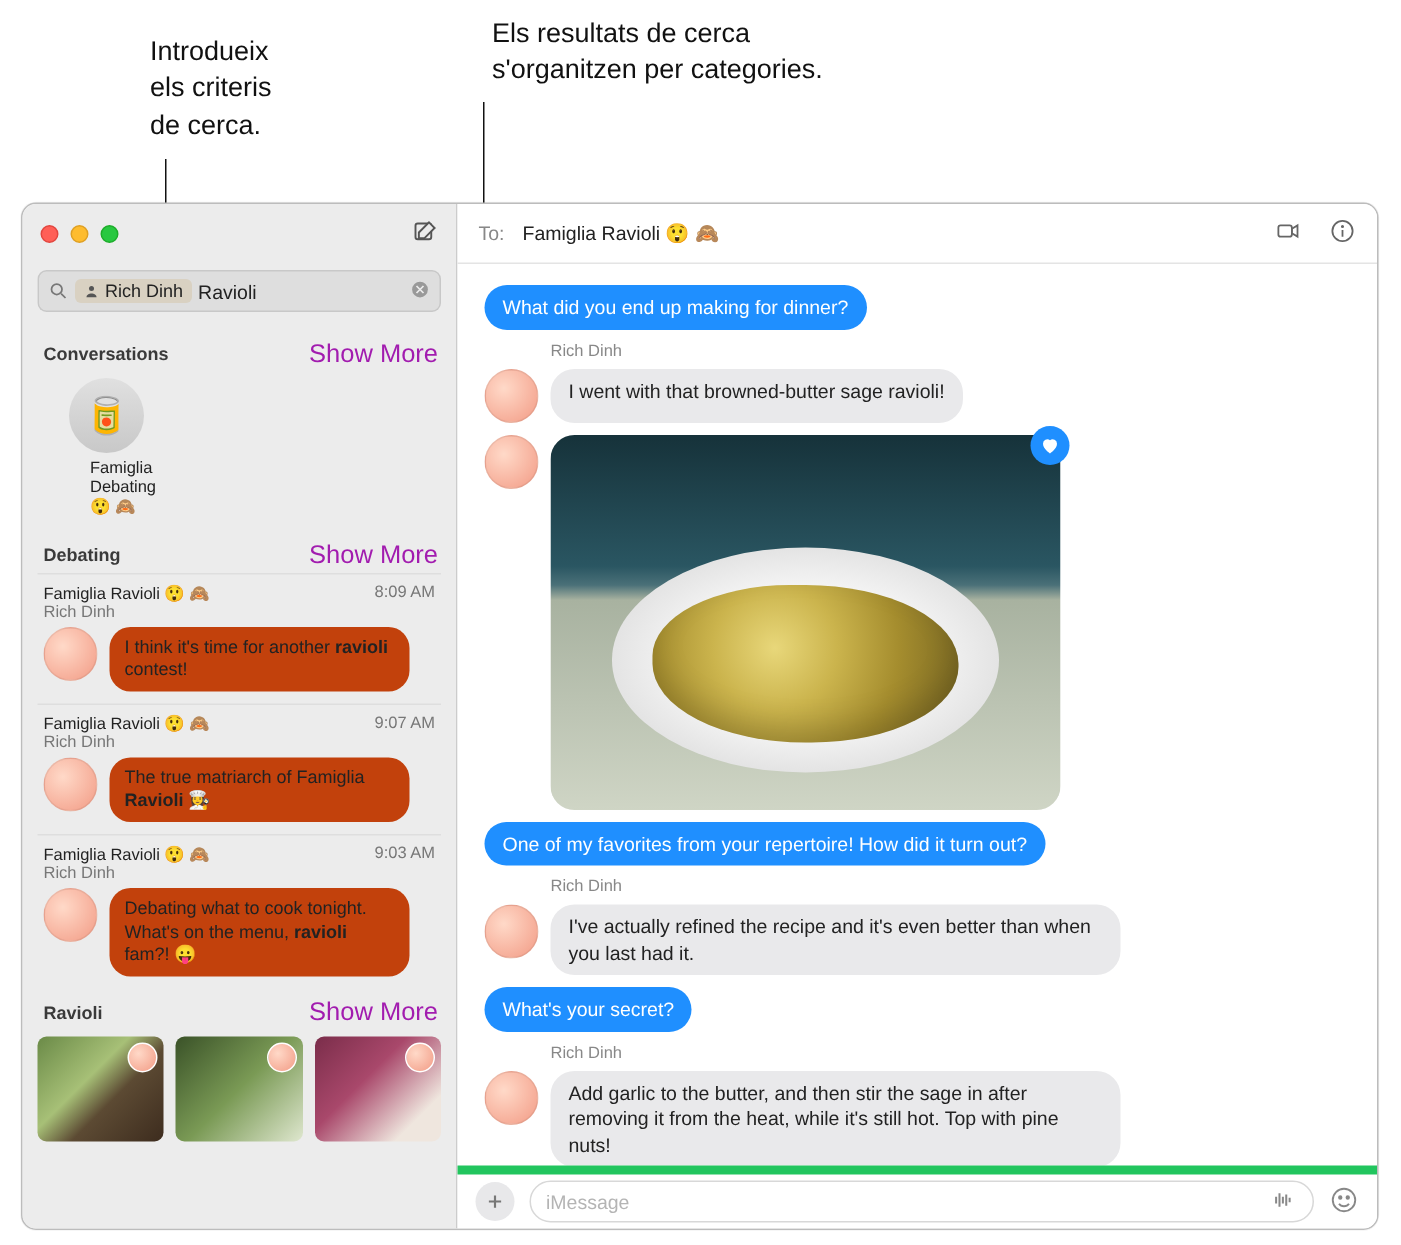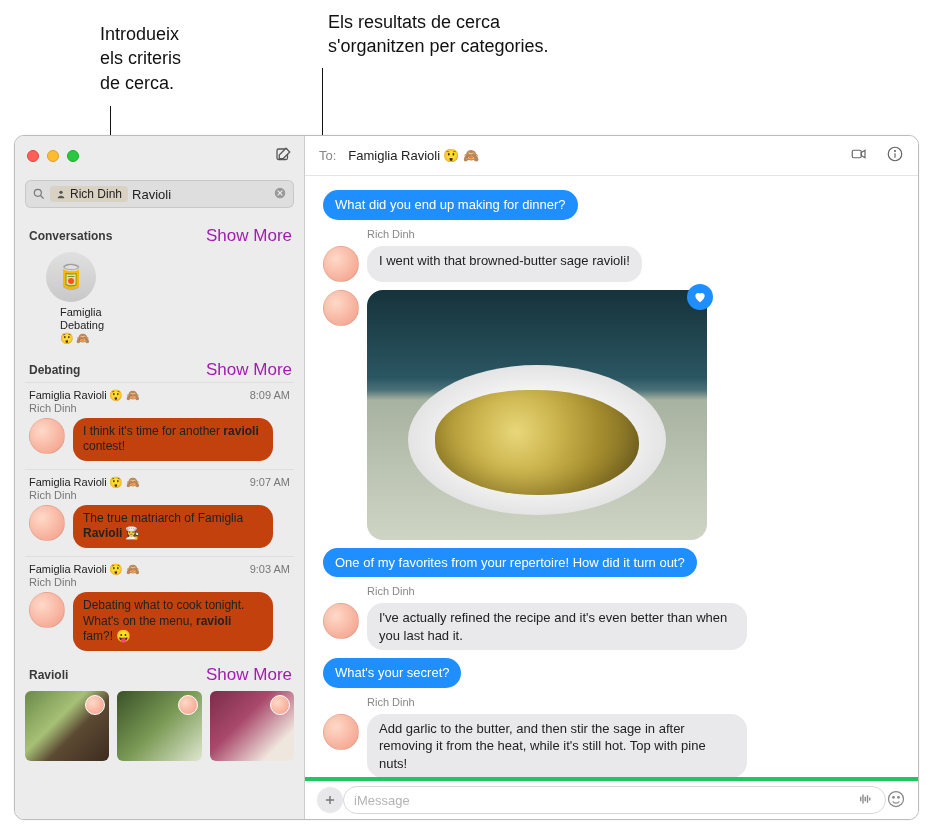--- a/index.html
+++ b/index.html
@@ -222,23 +222,24 @@
     position:absolute; right:-6px; top:-6px;
     width:26px;height:26px;border-radius:50%;
     background:#1f8fff;
     display:flex;align-items:center;justify-content:center;
   }
   .heart-badge svg { width:14px;height:14px; fill:#fff;}
   .photo-wrapper { position:relative; display:inline-block; }
 
   .composer {
     height:42px;
-    border-top:4px solid #22c55e;
+    border-top:6px solid #22c55e;
     display:flex;align-items:center;
     padding: 0 12px;
+    gap:10px;
   }
   .plus-btn {
     width:26px;height:26px;border-radius:50%;
     background:#e8e8ea;
     display:flex;align-items:center;justify-content:center;
     color:#777;
   }
   .compose-field {
     flex:1;
     height:28px;

